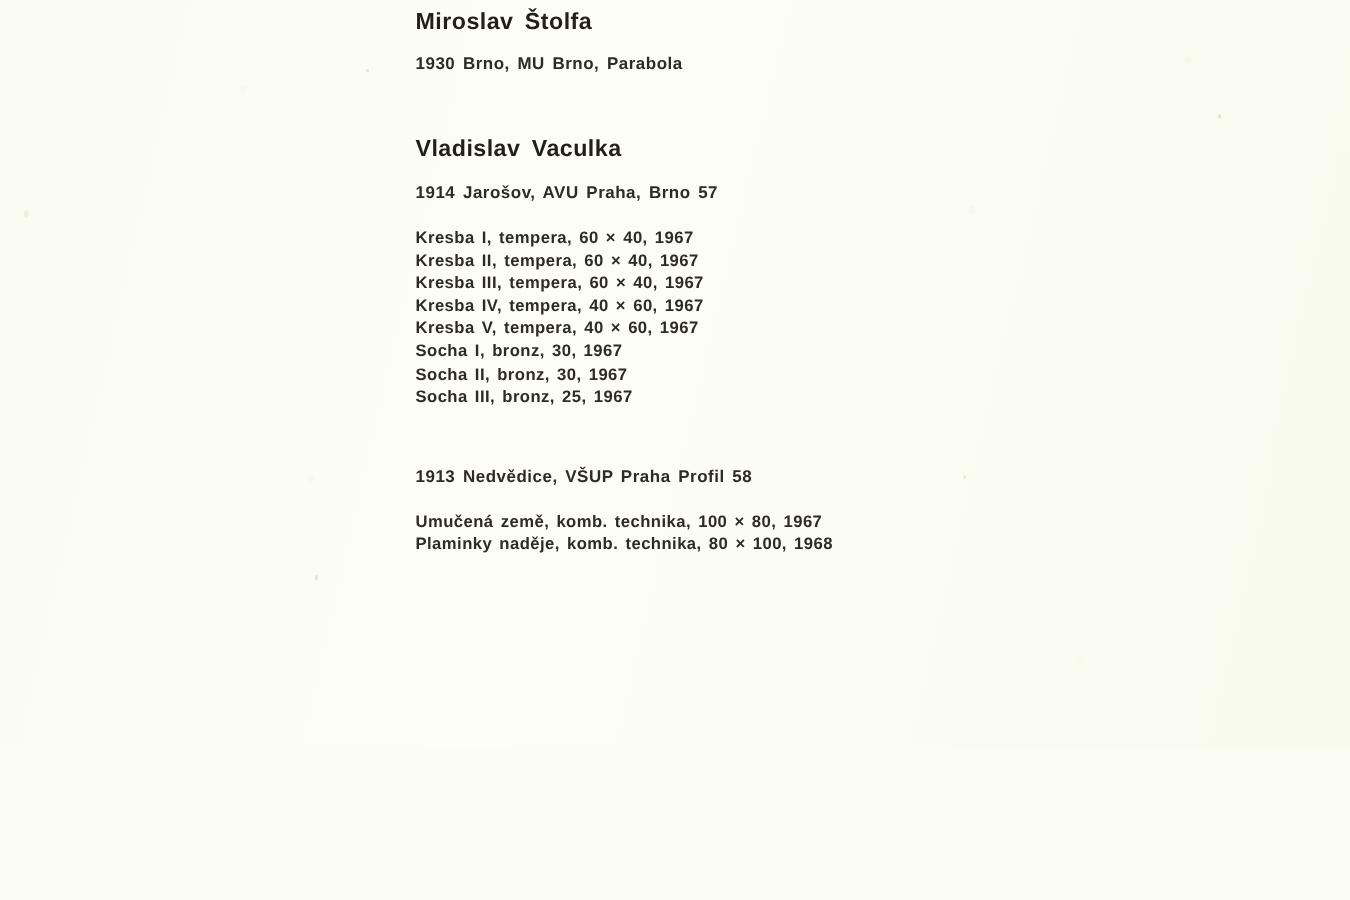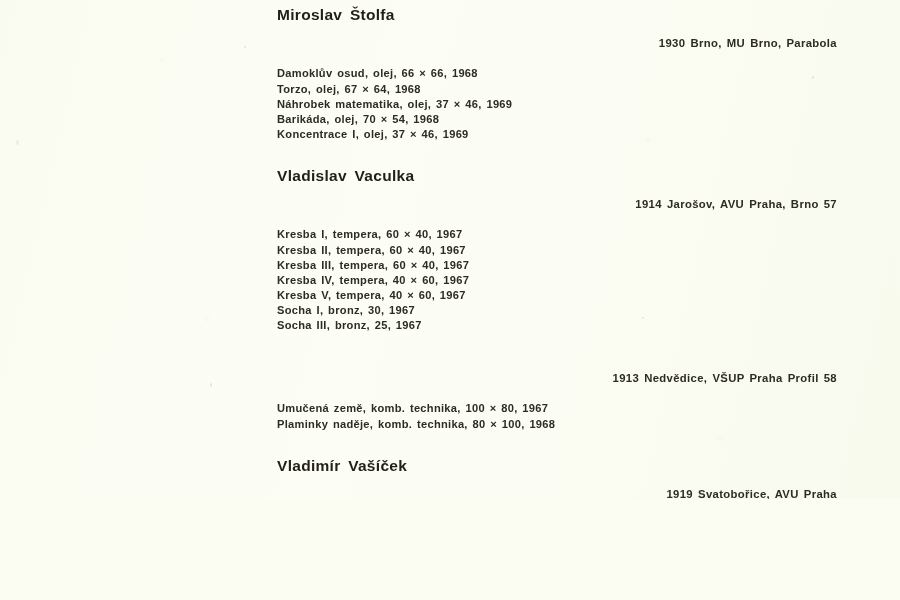--- a/index.html
+++ b/index.html
@@ -63,21 +63,20 @@
 
   .artist-bio {
     font-size: 11.3px;
     font-weight: bold;
     letter-spacing: .35px;
     word-spacing: 1.6px;
     color: #2e2b23;
     line-height: 1.1;
     margin: 0;
     white-space: nowrap;
-    text-align: right;
   }
 
   .works {
     margin: 0;
     padding: 0;
     list-style: none;
   }
 
   .work-item {
     font-size: 11.1px;
@@ -106,67 +105,52 @@
   <div class="speckle" style="left:700px; top:519px; width:2px; height:2px;"></div>
   <div class="speckle" style="left:16px; top:140px; width:3px; height:5px; opacity:.25;"></div>
 
   <div id="column">
 
     <div class="artist-block" style="padding-top:6px;">
       <div class="artist-name">Miroslav Štolfa</div>
       <div class="gap-name-bio"></div>
       <div class="artist-bio">1930 Brno, MU Brno, Parabola</div>
       <div class="gap-bio-works"></div>
-      <ul class="works">
-        <li class="work-item">Damoklův osud, olej, 66 × 66, 1968</li>
-        <li class="work-item">Torzo, olej, 67 × 64, 1968</li>
-        <li class="work-item">Náhrobek matematika, olej, 37 × 46, 1969</li>
-        <li class="work-item">Barikáda, olej, 70 × 54, 1968</li>
-        <li class="work-item">Koncentrace I, olej, 37 × 46, 1969</li>
-      </ul>
     </div>
 
     <div class="gap-block"></div>
 
     <div class="artist-block">
       <div class="artist-name">Vladislav Vaculka</div>
       <div class="gap-name-bio"></div>
       <div class="artist-bio">1914 Jarošov, AVU Praha, Brno 57</div>
       <div class="gap-bio-works"></div>
       <ul class="works">
         <li class="work-item">Kresba I, tempera, 60 × 40, 1967</li>
         <li class="work-item">Kresba II, tempera, 60 × 40, 1967</li>
         <li class="work-item">Kresba III, tempera, 60 × 40, 1967</li>
         <li class="work-item">Kresba IV, tempera, 40 × 60, 1967</li>
         <li class="work-item">Kresba V, tempera, 40 × 60, 1967</li>
         <li class="work-item">Socha I, bronz, 30, 1967</li>
+        <li class="work-item">Socha II, bronz, 30, 1967</li>
         <li class="work-item">Socha III, bronz, 25, 1967</li>
       </ul>
     </div>
 
     <div class="gap-block"></div>
 
     <div class="artist-block">
       <div class="gap-name-bio"></div>
       <div class="artist-bio">1913 Nedvědice, VŠUP Praha  Profil 58</div>
       <div class="gap-bio-works"></div>
       <ul class="works">
         <li class="work-item">Umučená země, komb. technika, 100 × 80, 1967</li>
         <li class="work-item">Plaminky naděje, komb. technika, 80 × 100, 1968</li>
       </ul>
     </div>
 
     <div class="gap-block"></div>
 
-    <div class="artist-block">
-      <div class="artist-name">Vladimír Vašíček</div>
-      <div class="gap-name-bio"></div>
-      <div class="artist-bio">1919 Svatobořice, AVU Praha</div>
-      <div class="gap-bio-works"></div>
-      <ul class="works">
-        <li class="work-item">Rozvin, olej, 130 × 116, 1967</li>
-      </ul>
-    </div>
 
     <div class="gap-block"></div>
 
   </div>
 </div>
 
 </body></html>

